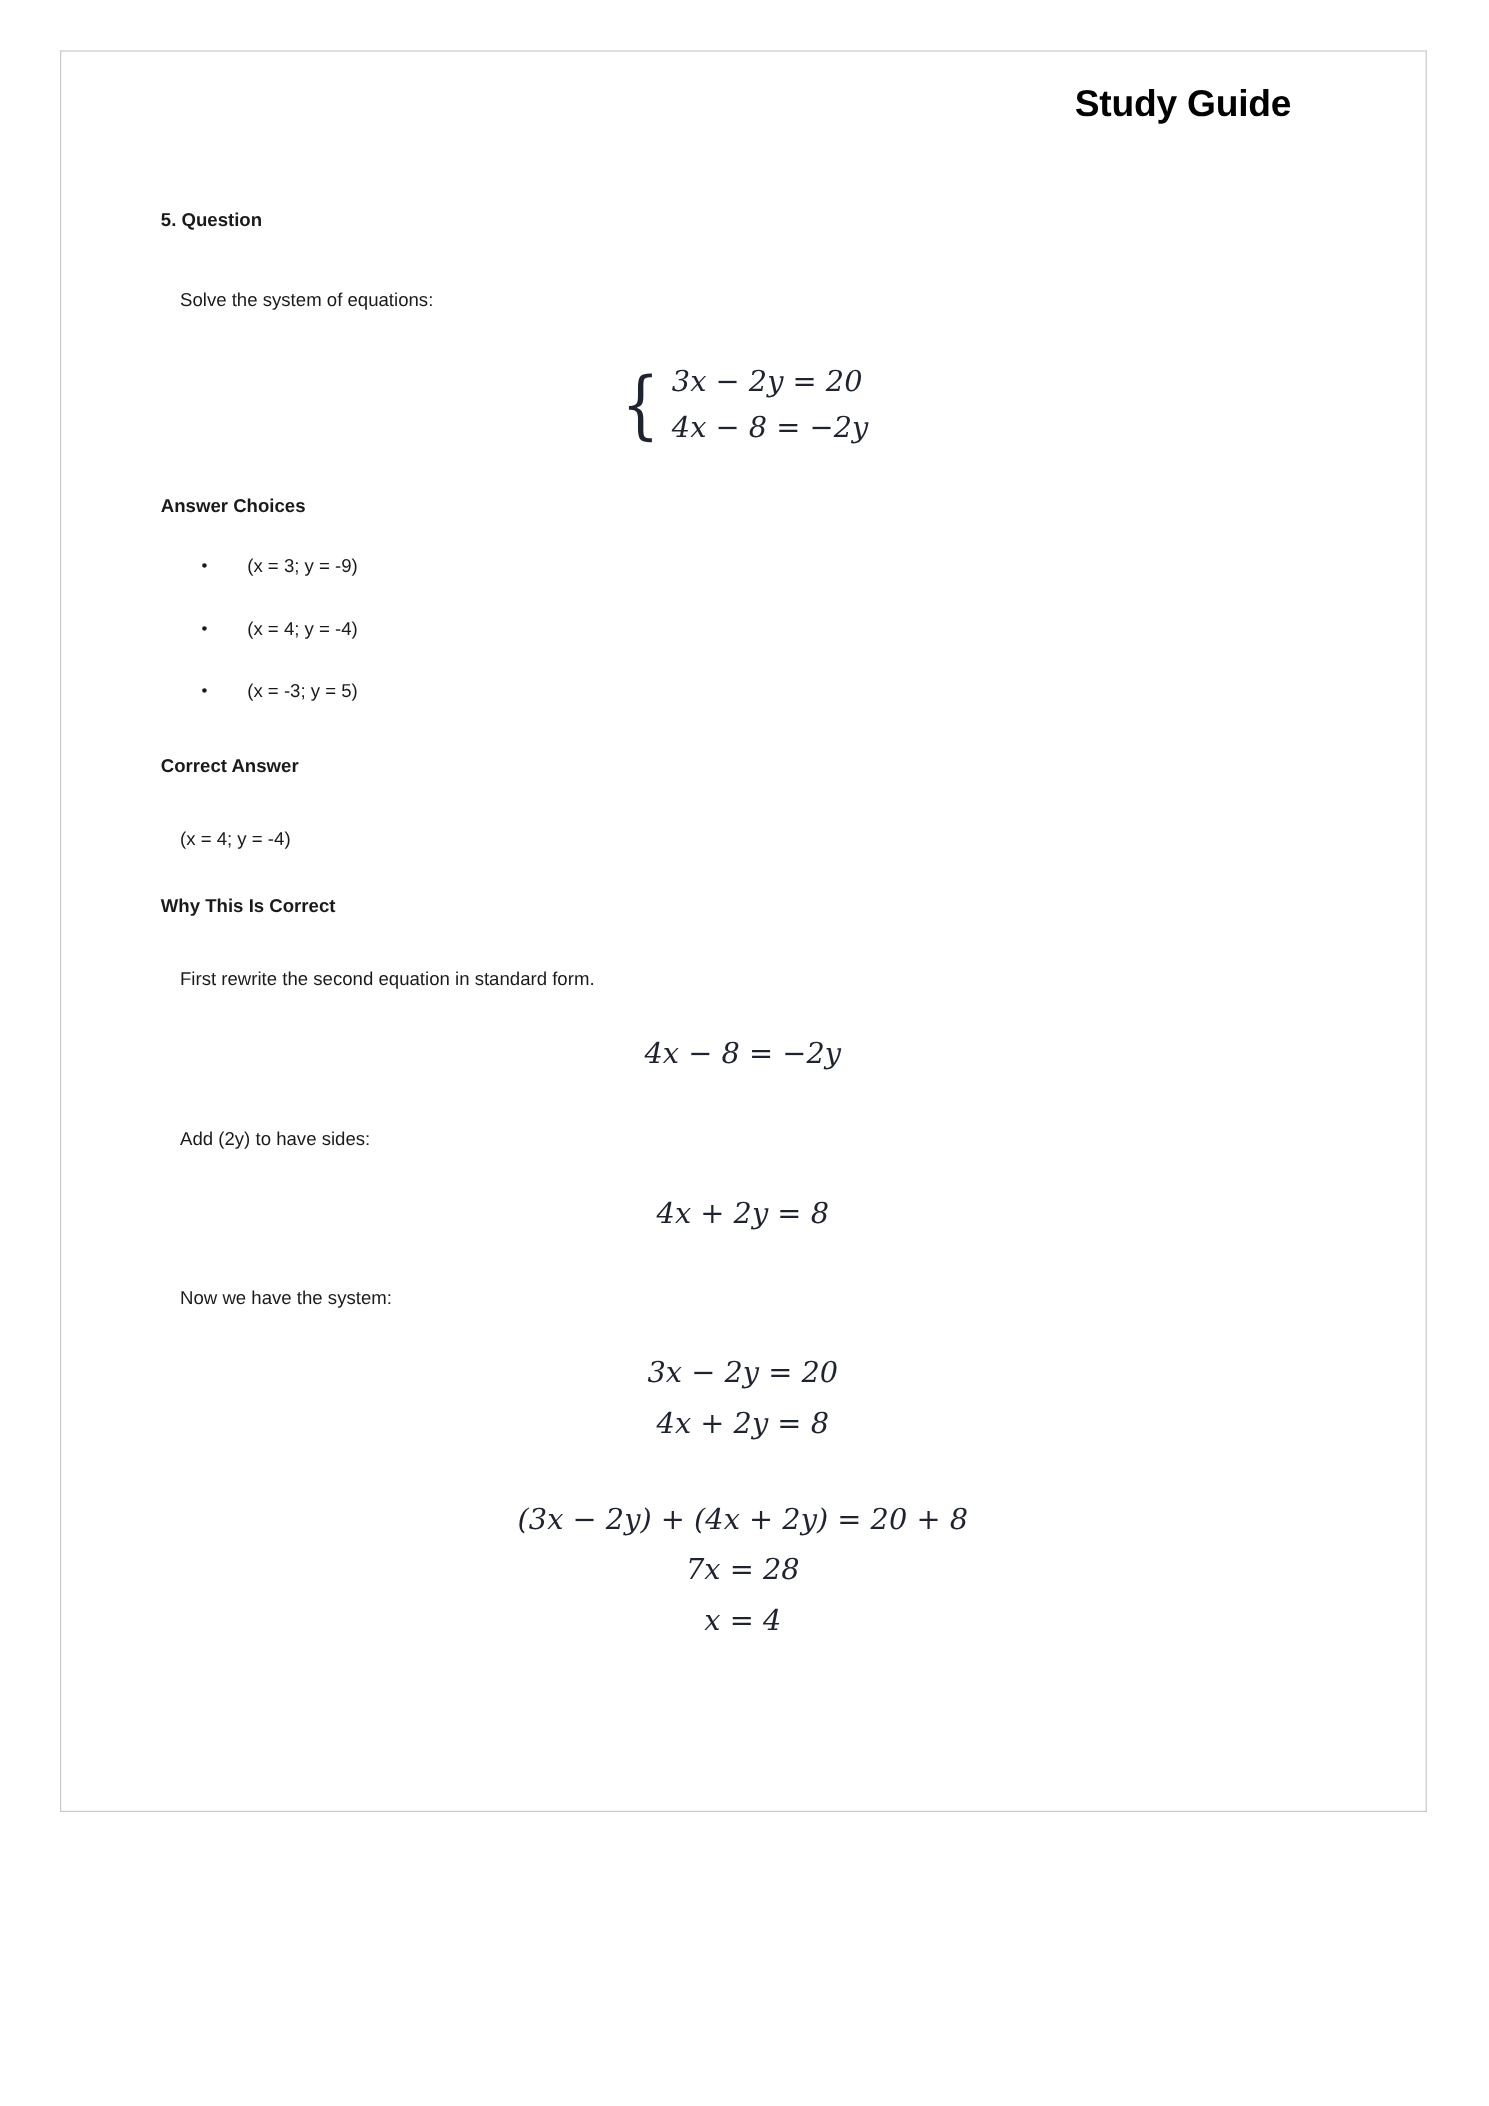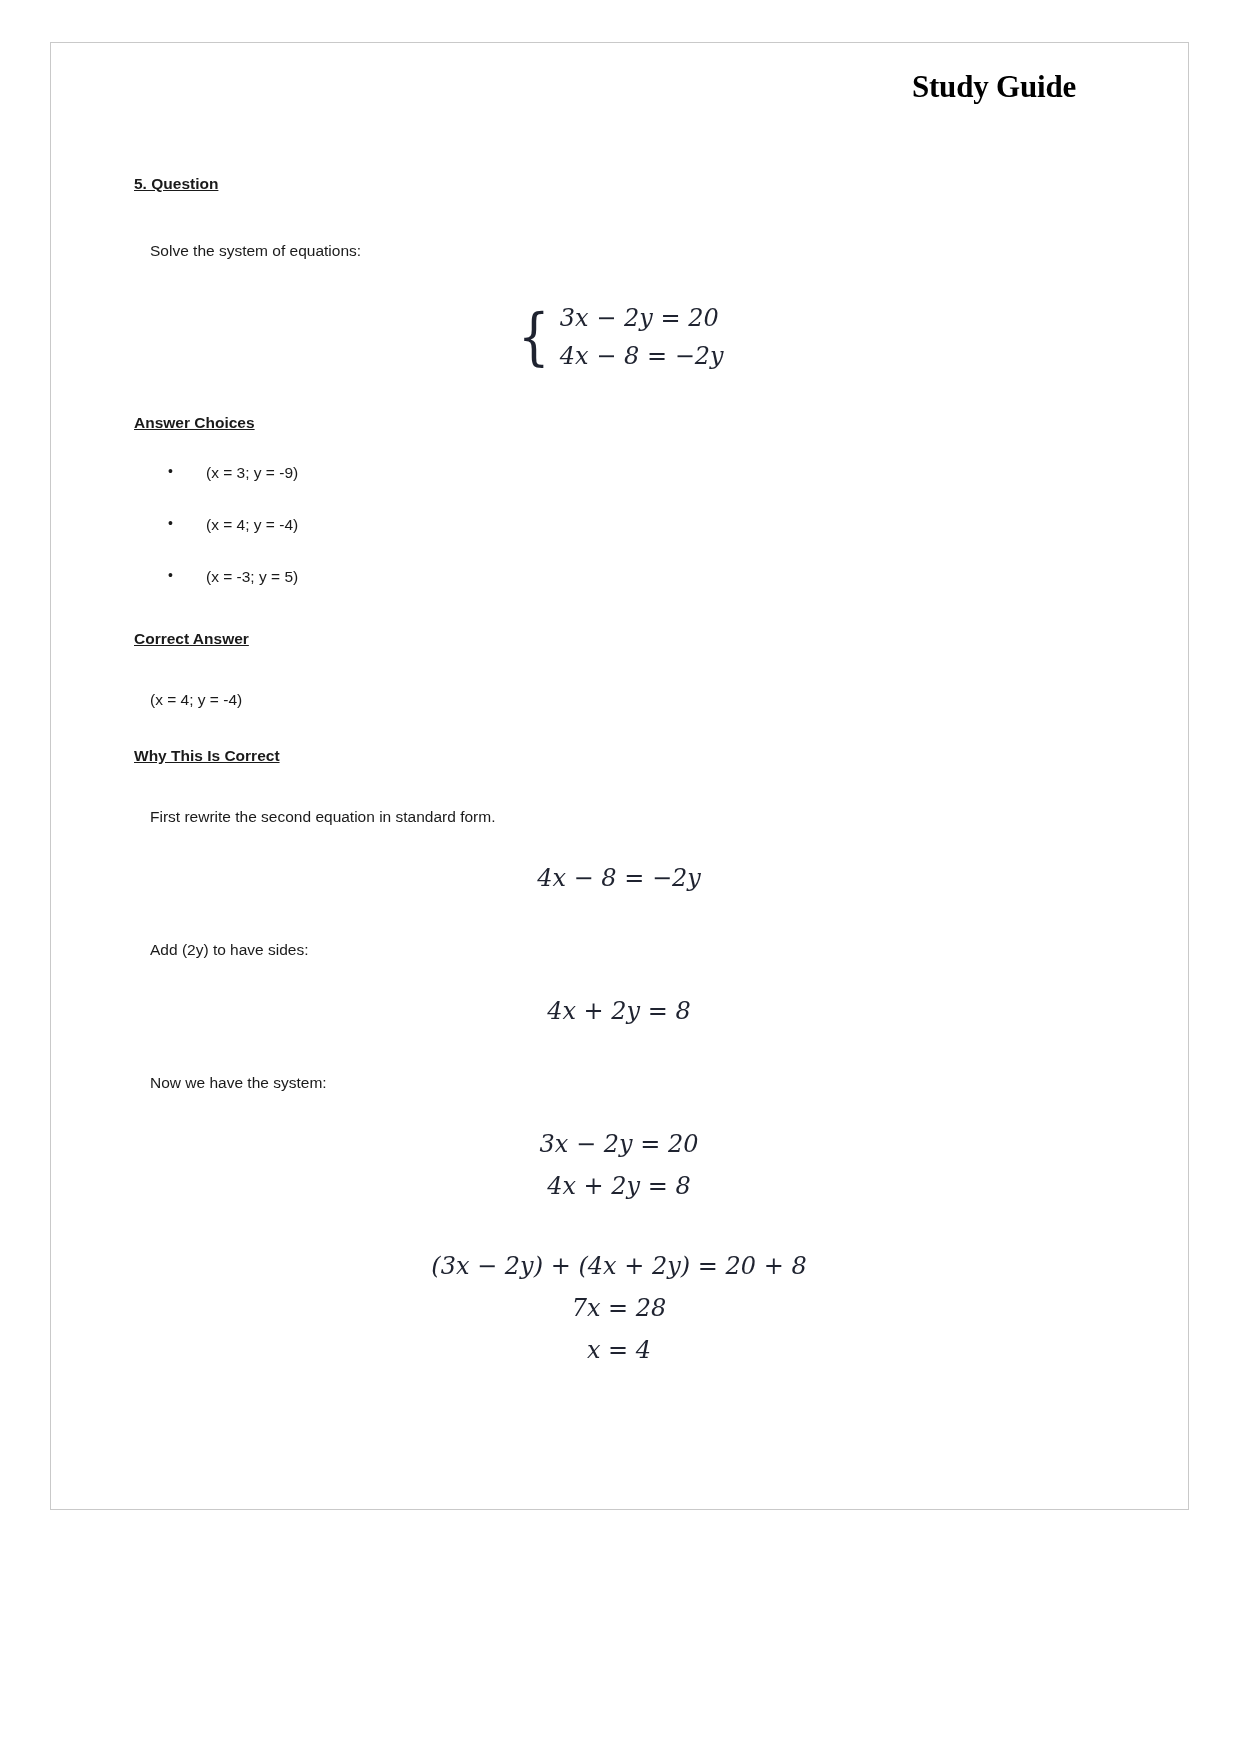--- a/index.html
+++ b/index.html
@@ -30,37 +30,35 @@
 
   
   .doc-header {
     position: absolute;
     top: 26px;
     right: 112px;
     font-size: 31px;
     font-weight: bold;
     color: #000000;
     letter-spacing: -0.2px;
-    font-family: Liberation Serif, serif;
   }
 
   
   .content {
     position: absolute;
     left: 83px;
     top: 132px;
     width: 960px;
   }
 
   .section-head {
     font-size: 15.5px;
     font-weight: bold;
     color: #1a1a1a;
     margin: 0;
-    text-decoration: underline;
   }
 
   .para {
     font-size: 15.5px;
     color: #1a1a1a;
     margin: 16px;
     line-height: 1.35;
   }
 
   .gap-26 { height: 26px; }

